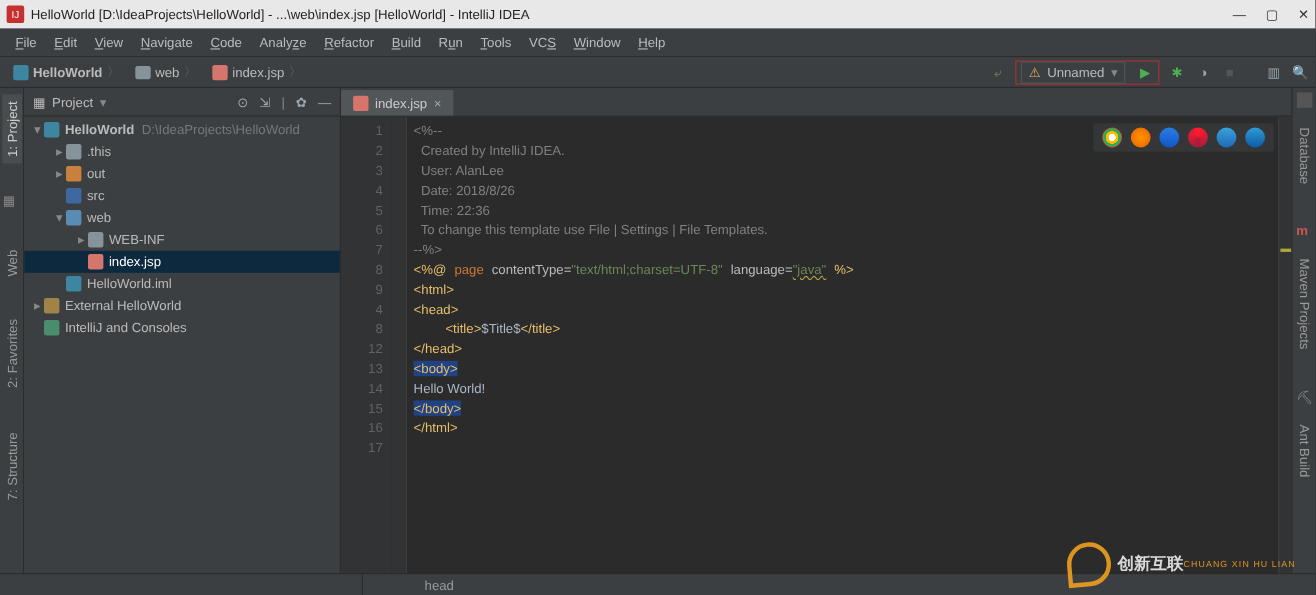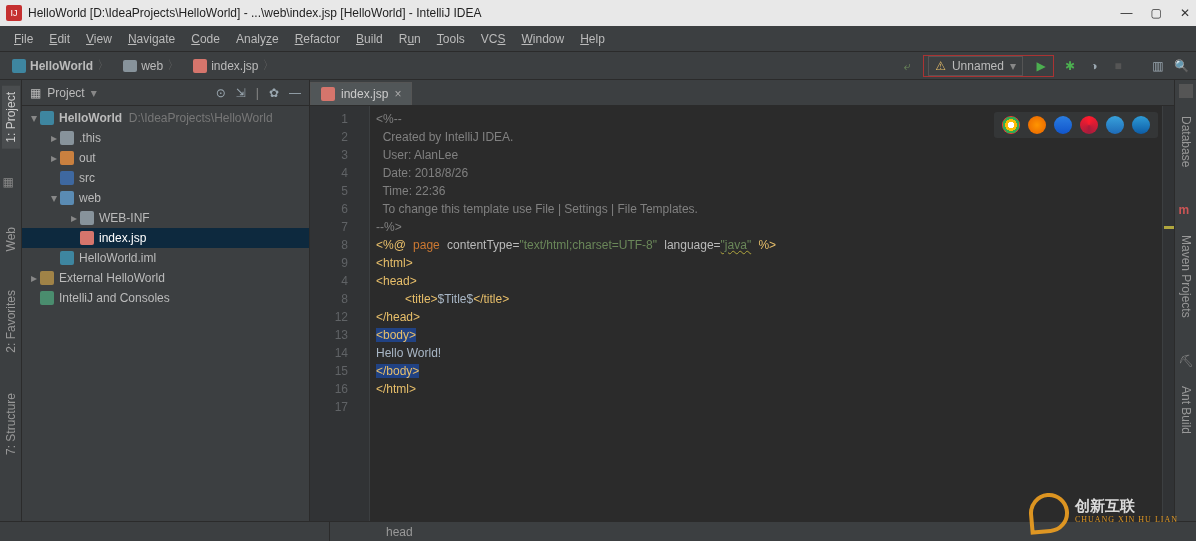--- a/index.html
+++ b/index.html
@@ -82,23 +82,23 @@
   .stripe-mark{width:10px;height:3px;background:#b0a63e;position:absolute;left:1px;}
 
   
   .statusbar{height:20px;background:#3c3f41;border-top:1px solid #2b2b2b;display:flex;align-items:center;}
   .status-box{width:330px;border-right:1px solid #2b2b2b;height:100%;}
   .status-breadcrumb{padding-left:56px;color:#999;}
 
   
   .watermark{position:absolute;bottom:8px;right:18px;display:flex;align-items:center;gap:6px;opacity:.9;}
   .wm-ring{width:40px;height:40px;border:4px solid #f0a020;border-radius:50% 50% 50% 0;transform:rotate(-5deg);position:relative;}
-  .wm-txt{display:flex;flex-direction:column;line-height:14px;}
+  .wm-txt{display:flex;line-height:14px;}
   .wm-txt .cn{color:#eee;font-size:15px;font-weight:bold;}
-  .wm-txt .en{color:#f0a020;font-size:8px;letter-spacing:1px;font-family:Liberation Serif, serif;}
+  .wm-txt .en{color:#f0a020;font-size:8px;letter-spacing:1px;}
 </style>
 </head>
 <body>
 
 <div class="titlebar">
   <div class="title-left">
     <div class="title-icon">IJ</div>
     <span>HelloWorld [D:\IdeaProjects\HelloWorld] - ...\web\index.jsp [HelloWorld] - IntelliJ IDEA</span>
   </div>
   <div class="win-ctrls">

